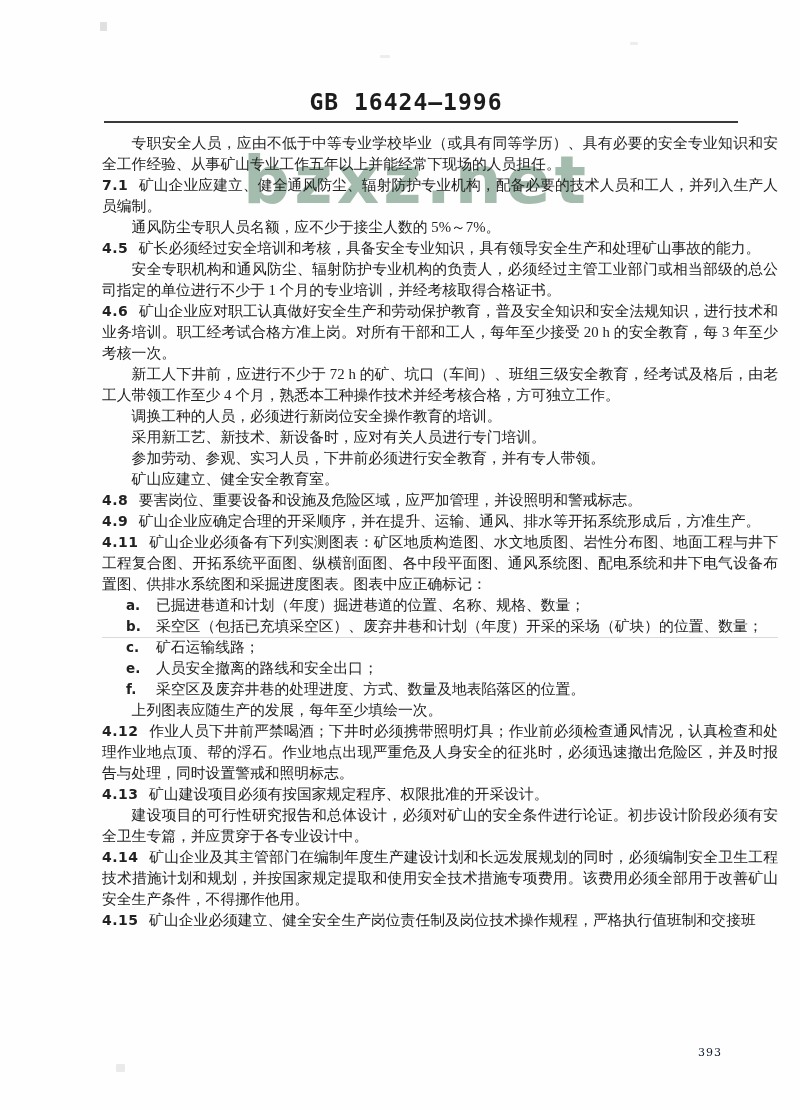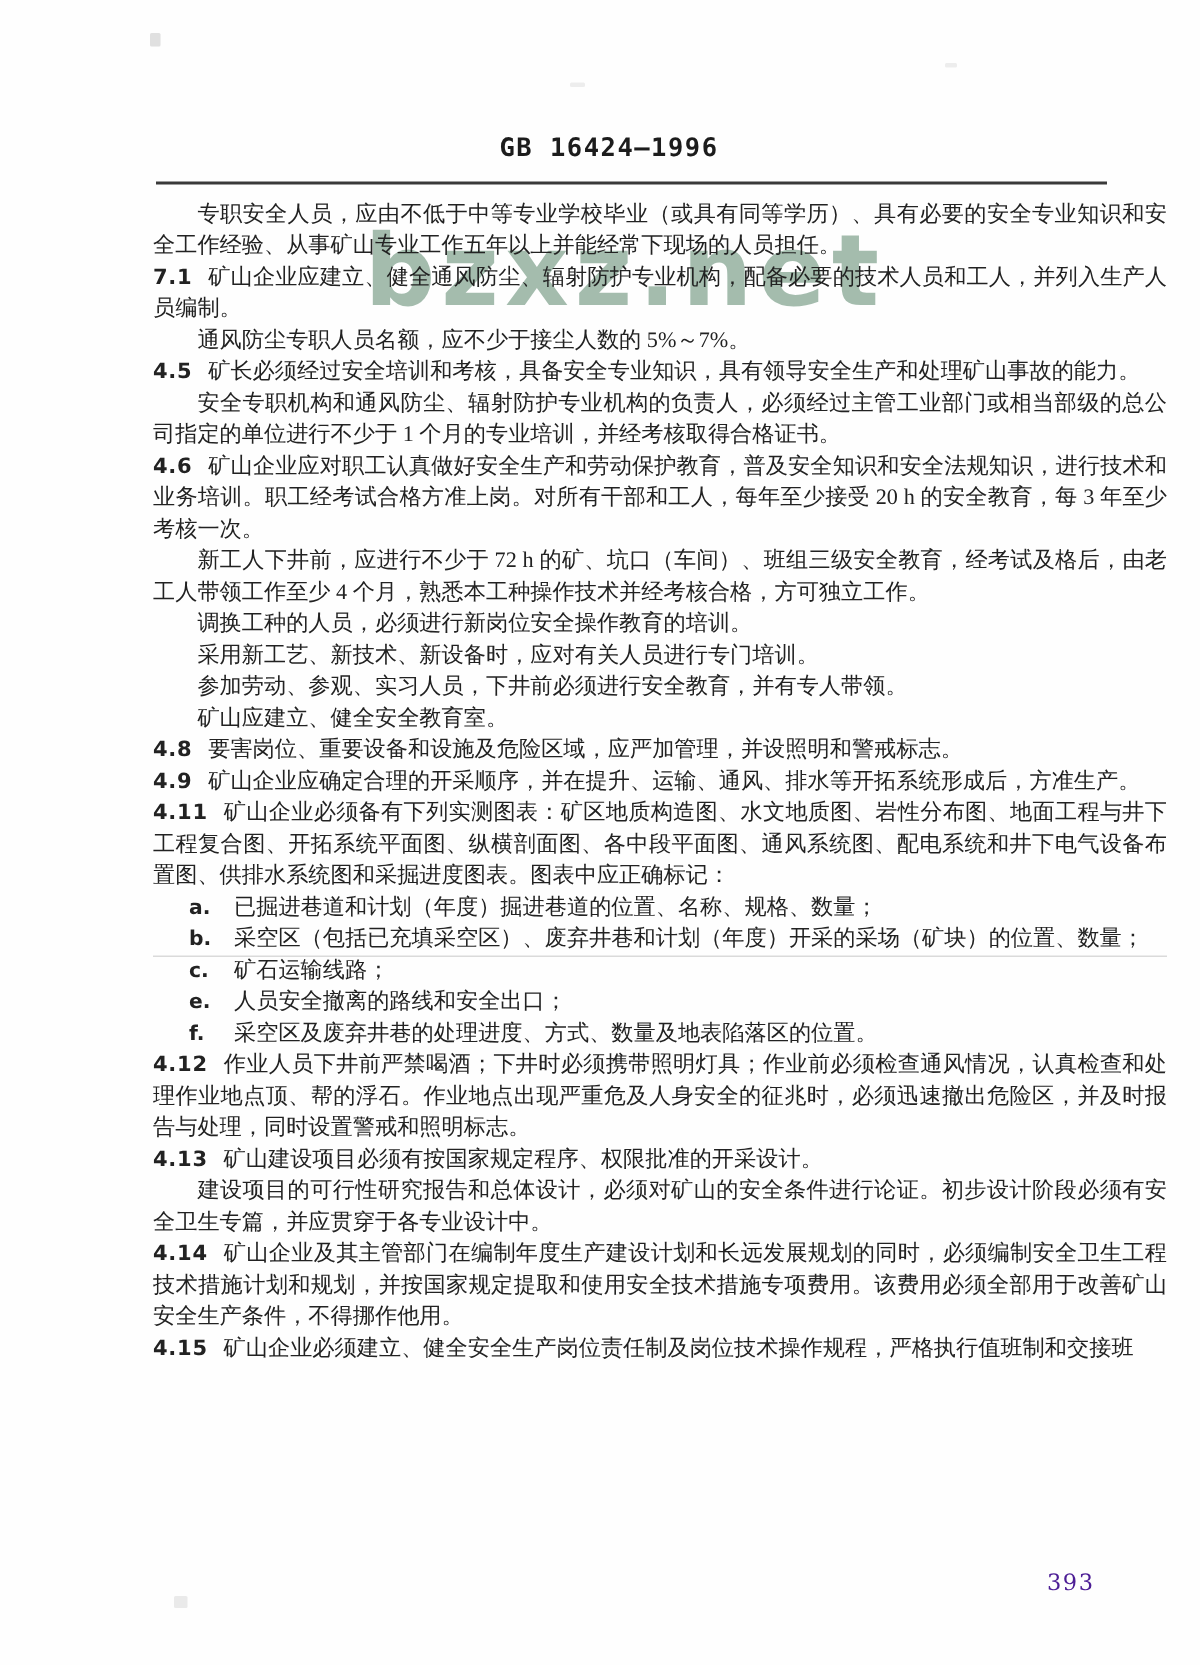--- a/index.html
+++ b/index.html
@@ -9,21 +9,21 @@
     height: 1110px;
     background: #fefefe;
     overflow: hidden;
     font-family: "Liberation Serif", serif;
     color: #222;
   }
   .std-header {
     position: absolute;
     top: 89px; left: 0; right: 0;
     text-align: center;
-    font-size: 17px;
+    font-size: 23px;
     font-weight: 700;
     letter-spacing: 1px;
     color: #1c1c1c;
     font-family: "DejaVu Sans Mono", monospace;
     margin-left: 12px;
   }
   .header-rule {
     position: absolute;
     top: 121px; left: 104px;
     width: 634px; height: 2px;
@@ -65,23 +65,23 @@
   .item-label {
     display: inline-block;
     width: 30px;
     font-family: "DejaVu Sans", sans-serif;
     font-size: 13.5px;
     font-weight: 600;
   }
   .page-number {
     position: absolute;
     top: 1046px; left: 698px;
-    font-size: 15px;
+    font-size: 11px;
     letter-spacing: 1px;
-    color: #4c1d95;
+    color: #0f172a;
     font-family: "DejaVu Serif", serif;
   }
   .speck { position: absolute; background: #c6c6c6; opacity: 0.55; border-radius: 1px; }
   .speck-1 { top: 22px; left: 100px; width: 7px; height: 9px; }
   .speck-2 { top: 55px; left: 380px; width: 10px; height: 3px; opacity: 0.3; }
   .speck-3 { top: 42px; left: 630px; width: 8px; height: 3px; opacity: 0.3; }
   .speck-4 { top: 1064px; left: 116px; width: 9px; height: 8px; opacity: 0.35; }
 </style>
 </head>
 <body>
@@ -112,20 +112,21 @@
       <div class="clause"><span class="clause-num">4.8</span><span class="clause-text">要害岗位、重要设备和设施及危险区域，应严加管理，并设照明和警戒标志。</span></div>
       <div class="clause"><span class="clause-num">4.9</span><span class="clause-text">矿山企业应确定合理的开采顺序，并在提升、运输、通风、排水等开拓系统形成后，方准生产。</span></div>
       <div class="clause"><span class="clause-num">4.11</span><span class="clause-text">矿山企业必须备有下列实测图表：矿区地质构造图、水文地质图、岩性分布图、地面工程与井下工程复合图、开拓系统平面图、纵横剖面图、各中段平面图、通风系统图、配电系统和井下电气设备布置图、供排水系统图和采掘进度图表。图表中应正确标记：</span></div>
       <div class="block-list">
         <div class="list-item list-item-a"><span class="item-label">a.</span><span class="item-text">已掘进巷道和计划（年度）掘进巷道的位置、名称、规格、数量；</span></div>
         <div class="list-item list-item-b"><span class="item-label">b.</span><span class="item-text">采空区（包括已充填采空区）、废弃井巷和计划（年度）开采的采场（矿块）的位置、数量；</span></div>
         <div class="list-item list-item-c"><span class="item-label">c.</span><span class="item-text">矿石运输线路；</span></div>
         <div class="list-item list-item-e"><span class="item-label">e.</span><span class="item-text">人员安全撤离的路线和安全出口；</span></div>
         <div class="list-item list-item-f"><span class="item-label">f.</span><span class="item-text">采空区及废弃井巷的处理进度、方式、数量及地表陷落区的位置。</span></div>
       </div>
+      <div class="para">上列图表应随生产的发展，每年至少填绘一次。</div>
       <div class="clause"><span class="clause-num">4.12</span><span class="clause-text">作业人员下井前严禁喝酒；下井时必须携带照明灯具；作业前必须检查通风情况，认真检查和处理作业地点顶、帮的浮石。作业地点出现严重危及人身安全的征兆时，必须迅速撤出危险区，并及时报告与处理，同时设置警戒和照明标志。</span></div>
       <div class="clause"><span class="clause-num">4.13</span><span class="clause-text">矿山建设项目必须有按国家规定程序、权限批准的开采设计。</span></div>
       <div class="para">建设项目的可行性研究报告和总体设计，必须对矿山的安全条件进行论证。初步设计阶段必须有安全卫生专篇，并应贯穿于各专业设计中。</div>
       <div class="clause"><span class="clause-num">4.14</span><span class="clause-text">矿山企业及其主管部门在编制年度生产建设计划和长远发展规划的同时，必须编制安全卫生工程技术措施计划和规划，并按国家规定提取和使用安全技术措施专项费用。该费用必须全部用于改善矿山安全生产条件，不得挪作他用。</span></div>
       <div class="clause"><span class="clause-num">4.15</span><span class="clause-text">矿山企业必须建立、健全安全生产岗位责任制及岗位技术操作规程，严格执行值班制和交接班</span></div>
     </div>
 
   <div class="page-number">393</div>
 </div>
 

